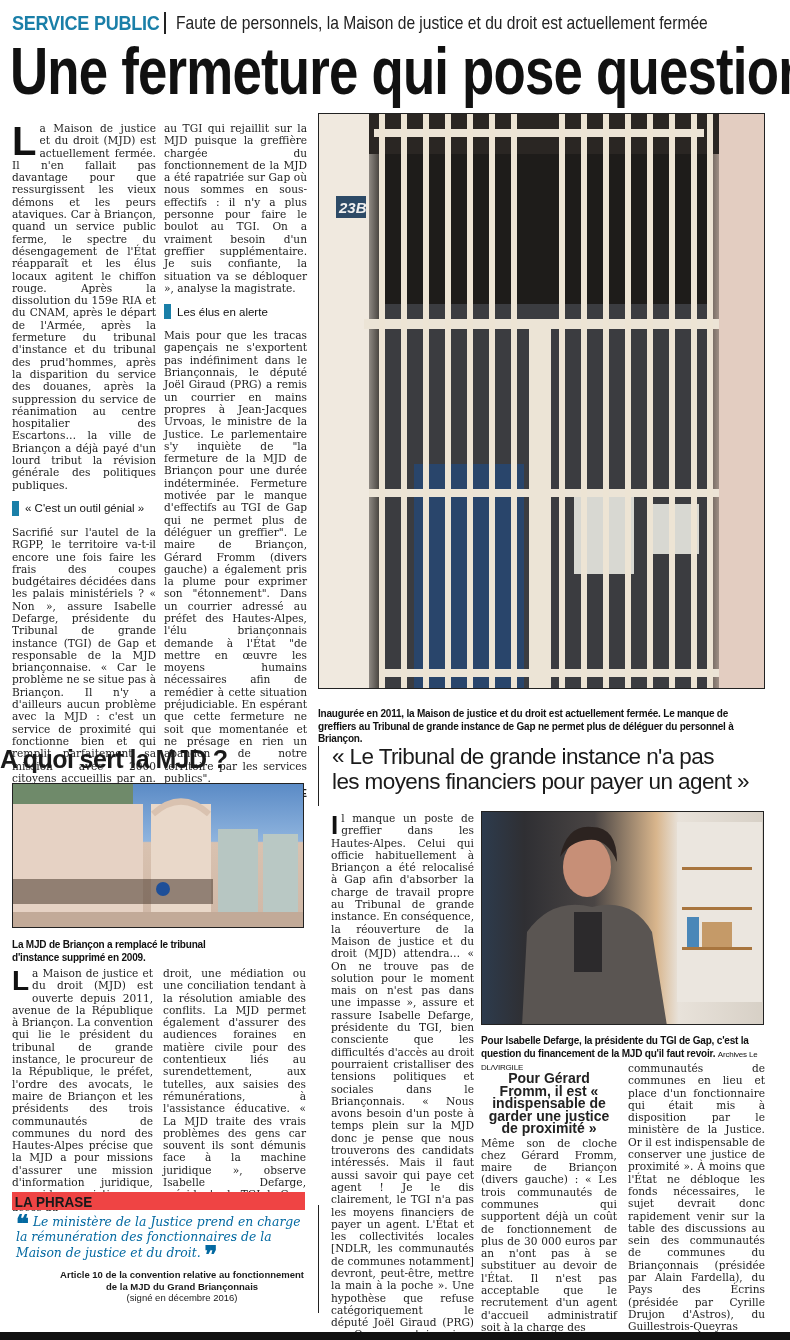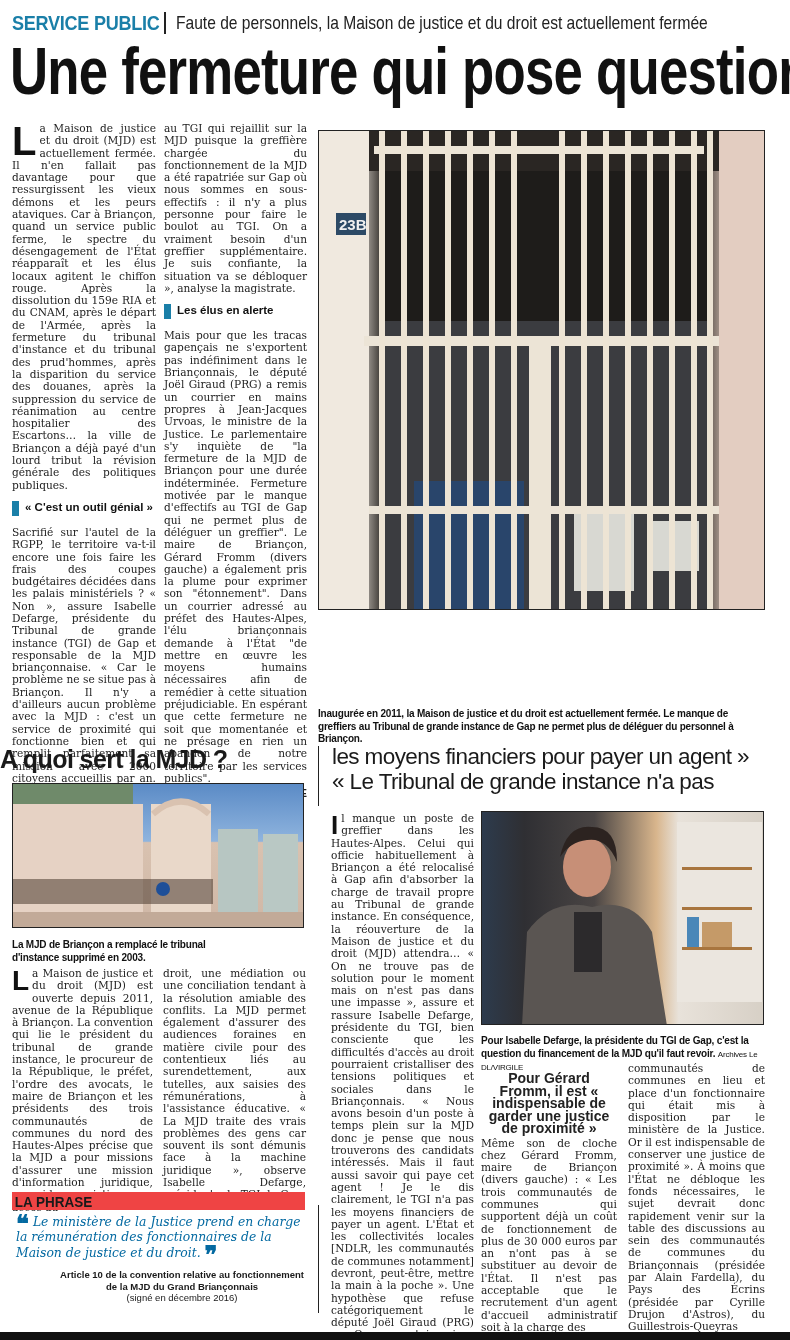--- a/index.html
+++ b/index.html
@@ -11,21 +11,21 @@
   .kicker .sep { display: inline-block; width: 1.5px; height: 22px; background: #222; margin: 0 10px 0 4px; }
   .kicker .sub { font-family: "Liberation Sans", sans-serif; font-size: 19px; color: #222; transform: scaleX(0.82); transform-origin: left; display: inline-block; }
 
   .headline { position: absolute; left: 10px; top: 36px; font-family: "Liberation Sans", sans-serif; font-weight: bold; font-size: 66px; line-height: 70px; color: #111; letter-spacing: -1px; transform: scaleX(0.80); transform-origin: left; white-space: nowrap; }
 
   .col { position: absolute; font-size: 10.6px; line-height: 12.3px; text-align: justify; hyphens: auto; color: #222; }
   .col p { margin: 0; }
   .dropcap { float: left; font-family: "Liberation Sans", sans-serif; font-weight: bold; font-size: 40px; line-height: 34px; margin: 2px 3px 0 0; color: #111; }
   .dropcap.sm { font-size: 28px; line-height: 24px; }
 
-  .subhead { display: flex; align-items: flex-start; margin: 10px 0 10px 0; font-family: "Liberation Sans", sans-serif; font-weight: bold; font-size: 11.5px; color: #111; }
+  .subhead { display: flex; align-items: center; margin: 10px 0 10px 0; font-family: "Liberation Sans", sans-serif; font-weight: normal; font-size: 11.5px; color: #111; }
   .subhead .bar { width: 7px; height: 15px; background: #1a7fa8; margin-right: 6px; }
 
   .byline { font-family: "Liberation Sans", sans-serif; font-weight: bold; font-size: 10px; text-align: right; margin-top: 4px; }
 
   .photo { position: absolute; overflow: hidden; border: 1px solid #222; }
   .caption { position: absolute; font-family: "Liberation Sans", sans-serif; font-weight: bold; font-size: 10px; line-height: 12.5px; color: #111; letter-spacing: -0.2px; margin-top: 8px; }
   .caption .credit { font-weight: normal; font-size: 8px; }
 
   .sec-title { position: absolute; font-family: "Liberation Sans", sans-serif; font-size: 25px; line-height: 26px; color: #1a1a1a; letter-spacing: -0.6px; white-space: nowrap; }
 
@@ -62,21 +62,21 @@
 <div class="col" style="left:164px; top:122px; width:143px;">
   <p>au TGI qui rejaillit sur la MJD puisque la greffière chargée du fonctionnement de la MJD a été rapatriée sur Gap où nous sommes en sous-effectifs : il n'y a plus personne pour faire le boulot au TGI. On a vraiment besoin d'un greffier supplémentaire. Je suis confiante, la situation va se débloquer », analyse la magistrate.</p>
   <div class="subhead">
     <span class="bar"></span>
     <span>Les élus en alerte</span>
   </div>
   <p>Mais pour que les tracas gapençais ne s'exportent pas indéfiniment dans le Briançonnais, le député Joël Giraud (PRG) a remis un courrier en mains propres à Jean-Jacques Urvoas, le ministre de la Justice. Le parlementaire s'y inquiète de "la fermeture de la MJD de Briançon pour une durée indéterminée. Fermeture motivée par le manque d'effectifs au TGI de Gap qui ne permet plus de déléguer un greffier". Le maire de Briançon, Gérard Fromm (divers gauche) a également pris la plume pour exprimer son "étonnement". Dans un courrier adressé au préfet des Hautes-Alpes, l'élu briançonnais demande à l'État "de mettre en œuvre les moyens humains nécessaires afin de remédier à cette situation préjudiciable. En espérant que cette fermeture ne soit que momentanée et ne présage en rien un abandon de notre territoire par les services publics".</p>
   <div class="byline">Yeann GAVOILLE</div>
 </div>
 
-<div class="photo" style="left:318px; top:130px; width:447px; height:480px; background:linear-gradient(90deg,#efe6dc 0%,#f2ebe2 8%,#3a3632 14%,#2b2a28 50%,#35312d 86%,#d9c3b6 92%,#e8d6cc 100%);">
+<div class="photo" style="left:318px; top:113px; width:447px; height:576px; background:linear-gradient(90deg,#efe6dc 0%,#f2ebe2 8%,#3a3632 14%,#2b2a28 50%,#35312d 86%,#d9c3b6 92%,#e8d6cc 100%);font-style:italic;">
   <svg width="447" height="576" viewBox="0 0 447 576">
     <rect x="0" y="0" width="447" height="40" fill="#2a2623"></rect>
     <rect x="60" y="40" width="330" height="150" fill="#1e1c1a"></rect>
     <rect x="60" y="190" width="330" height="386" fill="#3b3c40"></rect>
     <rect x="95" y="350" width="110" height="226" fill="#1b4d8e" opacity="0.55"></rect>
     <rect x="255" y="380" width="60" height="80" fill="#d8d8d2"></rect>
     <rect x="330" y="390" width="50" height="50" fill="#d8d8d2"></rect>
     <rect x="0" y="0" width="50" height="576" fill="#f0e9df"></rect>
     <rect x="400" y="0" width="47" height="576" fill="#e3cdc1"></rect>
     <g fill="#ece4d6">
@@ -116,21 +116,21 @@
     <rect x="0" y="20" width="130" height="125" fill="#e6d2c4"></rect>
     <rect x="138" y="20" width="60" height="125" fill="#e9d8c9"></rect>
     <path d="M140,30 Q168,5 196,30" fill="none" stroke="#d9c2b0" stroke-width="6"></path>
     <rect x="205" y="45" width="40" height="90" fill="#b7c6c2"></rect>
     <rect x="250" y="50" width="35" height="85" fill="#b9c8c4"></rect>
     <rect x="0" y="95" width="200" height="25" fill="#4a3a30" opacity="0.55"></rect>
     <circle cx="150" cy="105" r="7" fill="#1e4f98"></circle>
     <rect x="0" y="128" width="292" height="17" fill="#c2aa98"></rect>
   </svg>
 </div>
-<div class="caption" style="left:12px; top:931px; width:240px;">La MJD de Briançon a remplacé le tribunal d'instance supprimé en 2003.</div>
+<div class="caption" style="left:12px; top:931px; width:240px;">La MJD de Briançon a remplacé le tribunal d'instance supprimé en 2009.</div>
 
 <div class="col" style="left:12px; top:967px; width:141px;">
   <p><span class="dropcap sm">L</span><span>a Maison de justice et du droit (MJD) est ouverte depuis 2011, avenue de la République à Briançon. La convention qui lie le président du tribunal de grande instance, le procureur de la République, le préfet, l'ordre des avocats, le maire de Briançon et les présidents des trois communautés de communes du nord des Hautes-Alpes précise que la MJD a pour missions d'assurer une mission d'information juridique, une aide aux victimes, un accès au</span></p>
 </div>
 <div class="col" style="left:163px; top:967px; width:143px;">
   <p>droit, une médiation ou une conciliation tendant à la résolution amiable des conflits. La MJD permet également d'assurer des audiences foraines en matière civile pour des contentieux liés au surendettement, aux tutelles, aux saisies des rémunérations, à l'assistance éducative. « La MJD traite des vrais problèmes des gens car souvent ils sont démunis face à la machine juridique », observe Isabelle Defarge, présidente du TGI de Gap.</p>
 </div>
 
 <div class="phrase-bar">
   <span>LA PHRASE</span>
@@ -143,22 +143,22 @@
 <div class="src">
   <div class="b">Article 10 de la convention relative au fonctionnement</div>
   <div class="b">de la MJD du Grand Briançonnais</div>
   <div>(signé en décembre 2016)</div>
 </div>
 
 <div class="vrule" style="left:318px; top:746px; height:60px;"></div>
 <div class="vrule" style="left:318px; top:1205px; height:108px;"></div>
 
 <div class="sec-title" style="left:332px; top:744px; font-size:22.5px; line-height:25px;">
+  <div>« Le Tribunal de grande instance n'a pas</div>
   <div>les moyens financiers pour payer un agent »</div>
-  <div>« Le Tribunal de grande instance n'a pas</div>
 </div>
 
 <div class="col" style="left:331px; top:812px; width:143px;">
   <p><span class="dropcap sm" style="font-size:26px; line-height:22px;">I</span><span>l manque un poste de greffier dans les Hautes-Alpes. Celui qui officie habituellement à Briançon a été relocalisé à Gap afin d'absorber la charge de travail propre au Tribunal de grande instance. En conséquence, la réouverture de la Maison de justice et du droit (MJD) attendra… « On ne trouve pas de solution pour le moment mais on n'est pas dans une impasse », assure et rassure Isabelle Defarge, présidente du TGI, bien consciente que les difficultés d'accès au droit pourraient cristalliser des tensions politiques et sociales dans le Briançonnais. « Nous avons besoin d'un poste à temps plein sur la MJD donc je pense que nous trouverons des candidats intéressés. Mais il faut aussi savoir qui paye cet agent ! Je le dis clairement, le TGI n'a pas les moyens financiers de payer un agent. L'État et les collectivités locales [NDLR, les communautés de communes notamment] devront, peut-être, mettre la main à la poche ». Une hypothèse que refuse catégoriquement le député Joël Giraud (PRG) : « On ne peut imaginer que le recrutement d'un agent d'accueil permettant de poursuivre l'activité de la MJD soit à la charge des</span></p>
 </div>
 
 <div class="photo" style="left:481px; top:811px; width:283px; height:214px; background:linear-gradient(90deg,#2d3b4d 0%,#2f2f33 15%,#4a4544 40%,#d8b58c 62%,#e8e2da 70%,#d7d0c6 100%);">
   <svg width="283" height="214" viewBox="0 0 283 214">
     <rect x="195" y="10" width="85" height="180" fill="#ebe6df"></rect>
     <rect x="200" y="55" width="70" height="3" fill="#a8753e"></rect>

